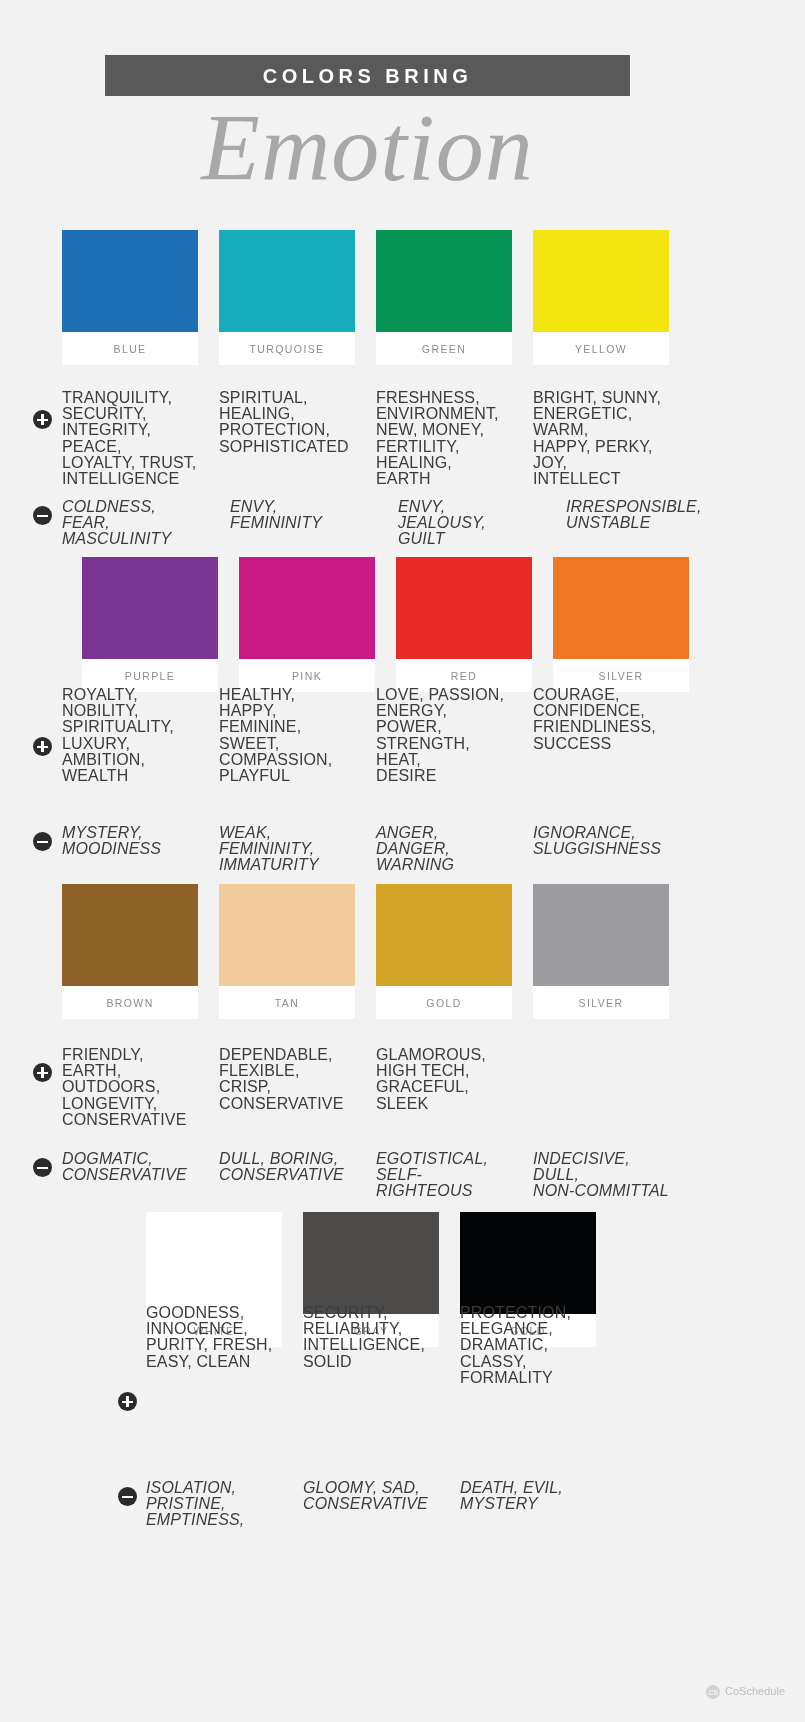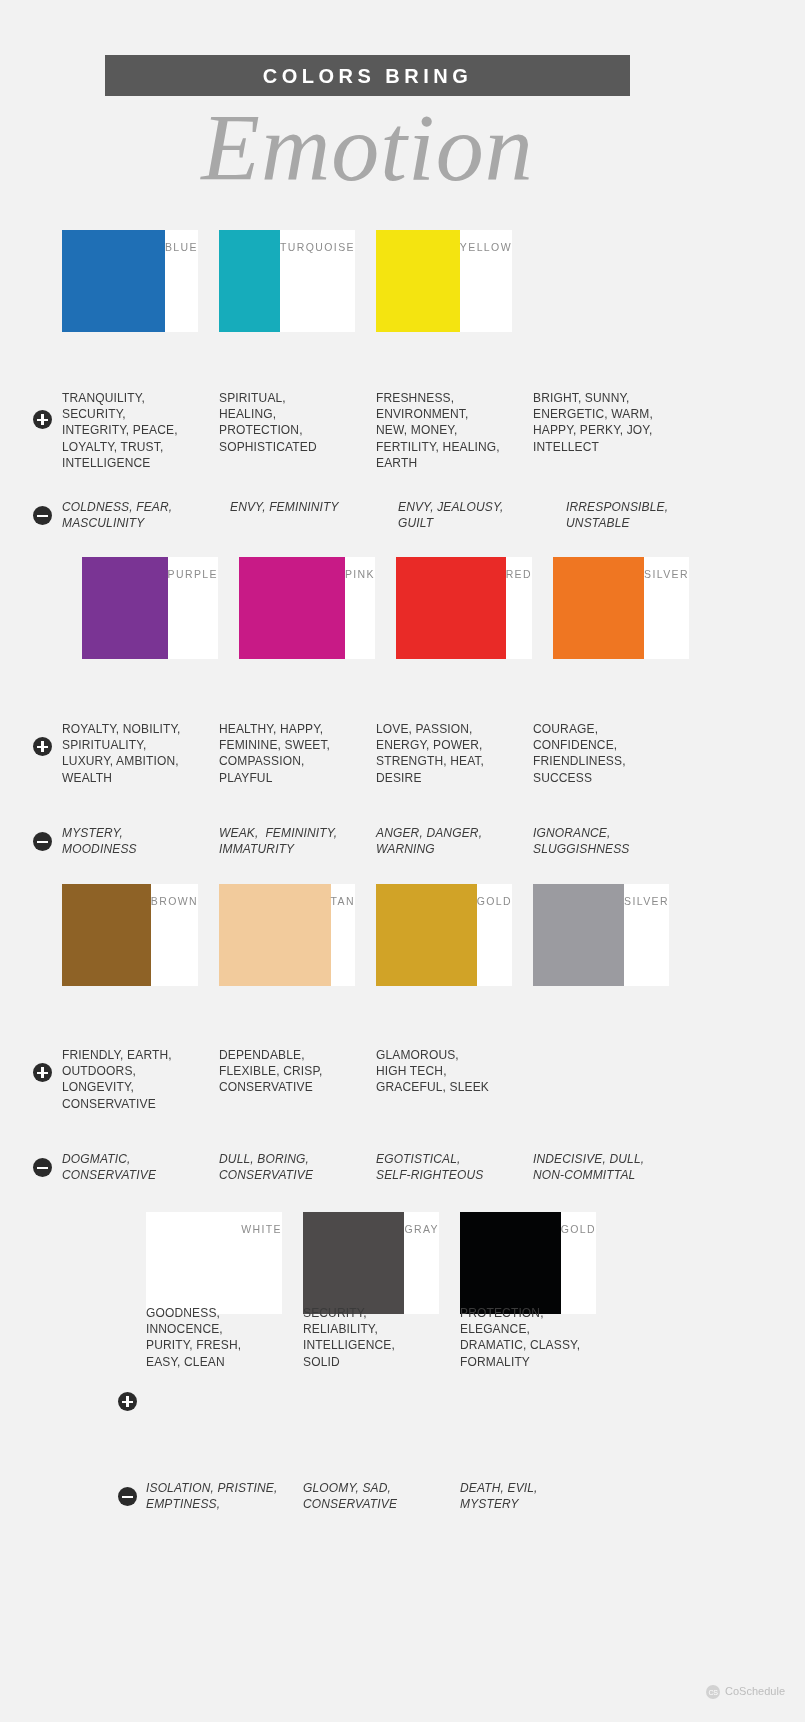--- a/index.html
+++ b/index.html
@@ -54,21 +54,21 @@
     position: absolute;
     left: 62px;
     width: 670px;
     display: flex;
     gap: 21px;
   }
   .card {
     width: 136px;
     background: #ffffff;
     display: flex;
-    flex-direction: row;
+    flex-direction: column;
   }
   .card-color {
     width: 100%;
     height: 102px;
   }
   .card-label {
     height: 33px;
     display: flex;
     align-items: center;
     justify-content: center;
@@ -80,21 +80,21 @@
 
   .trait-row {
     position: absolute;
     left: 62px;
     width: 680px;
     display: flex;
     gap: 21px;
   }
   .trait-col {
     width: 136px;
-    font-size: 12px;
+    font-size: 16px;
     line-height: 16.2px;
     color: #3b3b3b;
     letter-spacing: 0.15px;
     white-space: pre-wrap;
   }
   .trait-col.neg {
     font-style: italic;
     color: #3b3b3b;
   }
 
@@ -164,20 +164,24 @@
   <div class="header-script">Emotion</div>
 
   <div class="swatch-row" style="top:230px;">
     <div class="card">
       <div class="card-color" style="background:#1f6fb5"></div>
       <div class="card-label">BLUE</div>
     </div>
     <div class="card">
       <div class="card-color" style="background:#16acbb"></div>
       <div class="card-label">TURQUOISE</div>
+    </div>
+    <div class="card">
+      <div class="card-color" style="background:#089454"></div>
+      <div class="card-label">GREEN</div>
     </div>
     <div class="card">
       <div class="card-color" style="background:#f4e410"></div>
       <div class="card-label">YELLOW</div>
     </div>
   </div>
 
   <div class="sign plus" style="left:33px; top:410px;"></div>
   <div class="trait-row" style="top:390px;">
     <div class="trait-col pos">TRANQUILITY,
@@ -224,21 +228,21 @@
       <div class="card-color" style="background:#e92a27"></div>
       <div class="card-label">RED</div>
     </div>
     <div class="card">
       <div class="card-color" style="background:#ef7622"></div>
       <div class="card-label">SILVER</div>
     </div>
   </div>
 
   <div class="sign plus" style="left:33px; top:737px;"></div>
-  <div class="trait-row" style="top:721px;">
+  <div class="trait-row" style="top:687px;">
     <div class="trait-col pos">ROYALTY, NOBILITY,
 SPIRITUALITY,
 LUXURY, AMBITION,
 WEALTH</div>
     <div class="trait-col pos">HEALTHY, HAPPY,
 FEMININE, SWEET,
 COMPASSION,
 PLAYFUL</div>
     <div class="trait-col pos">LOVE, PASSION,
 ENERGY, POWER,

